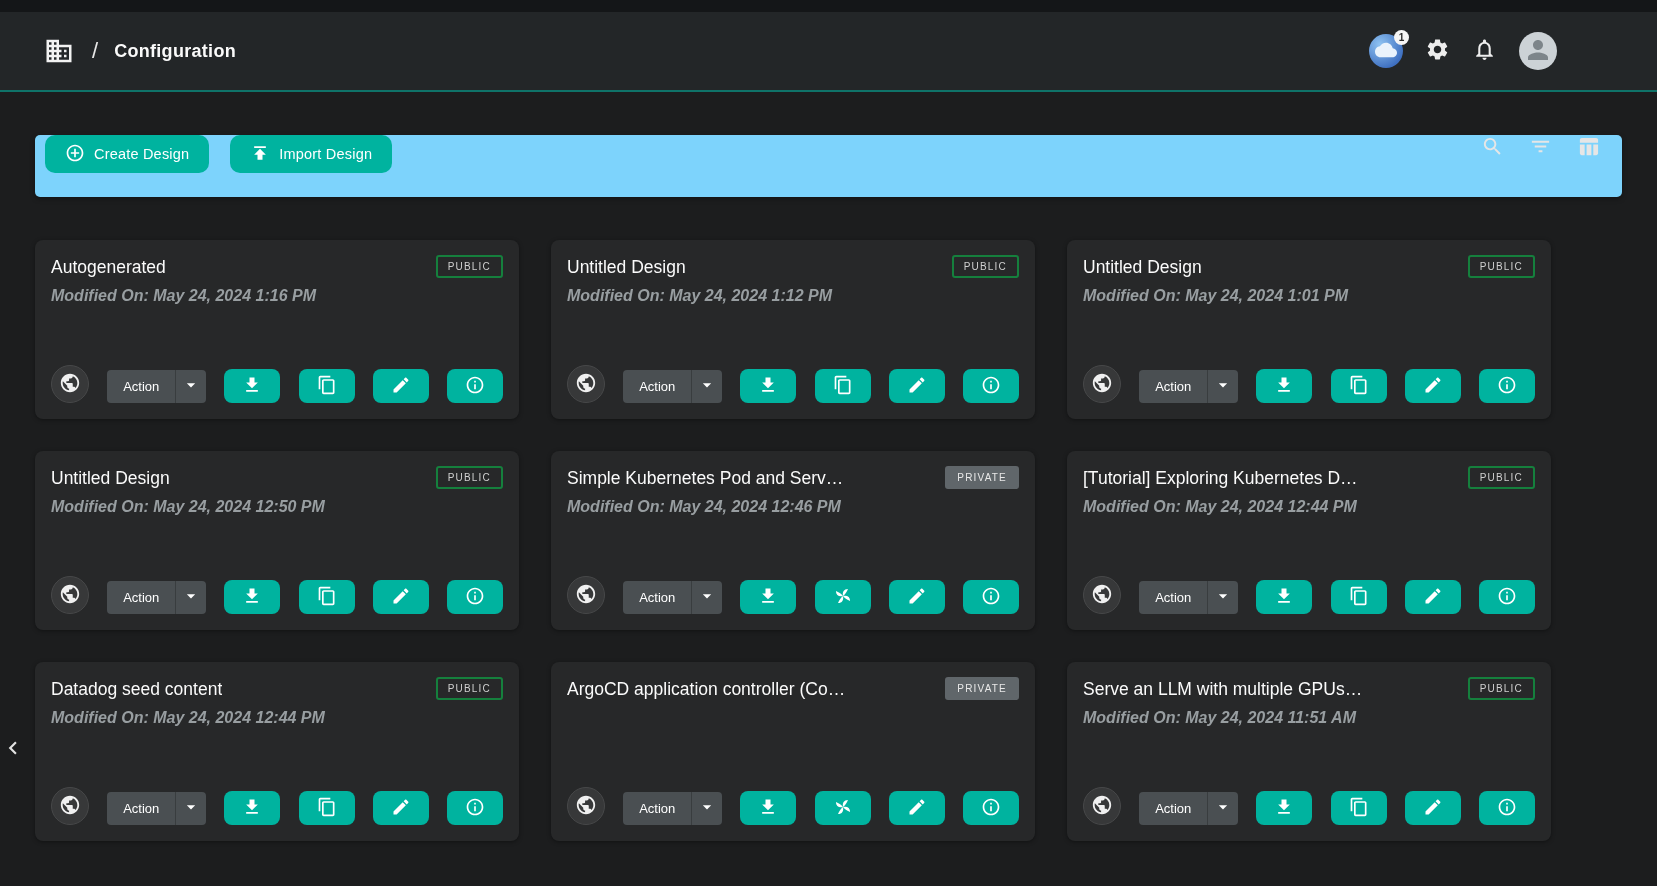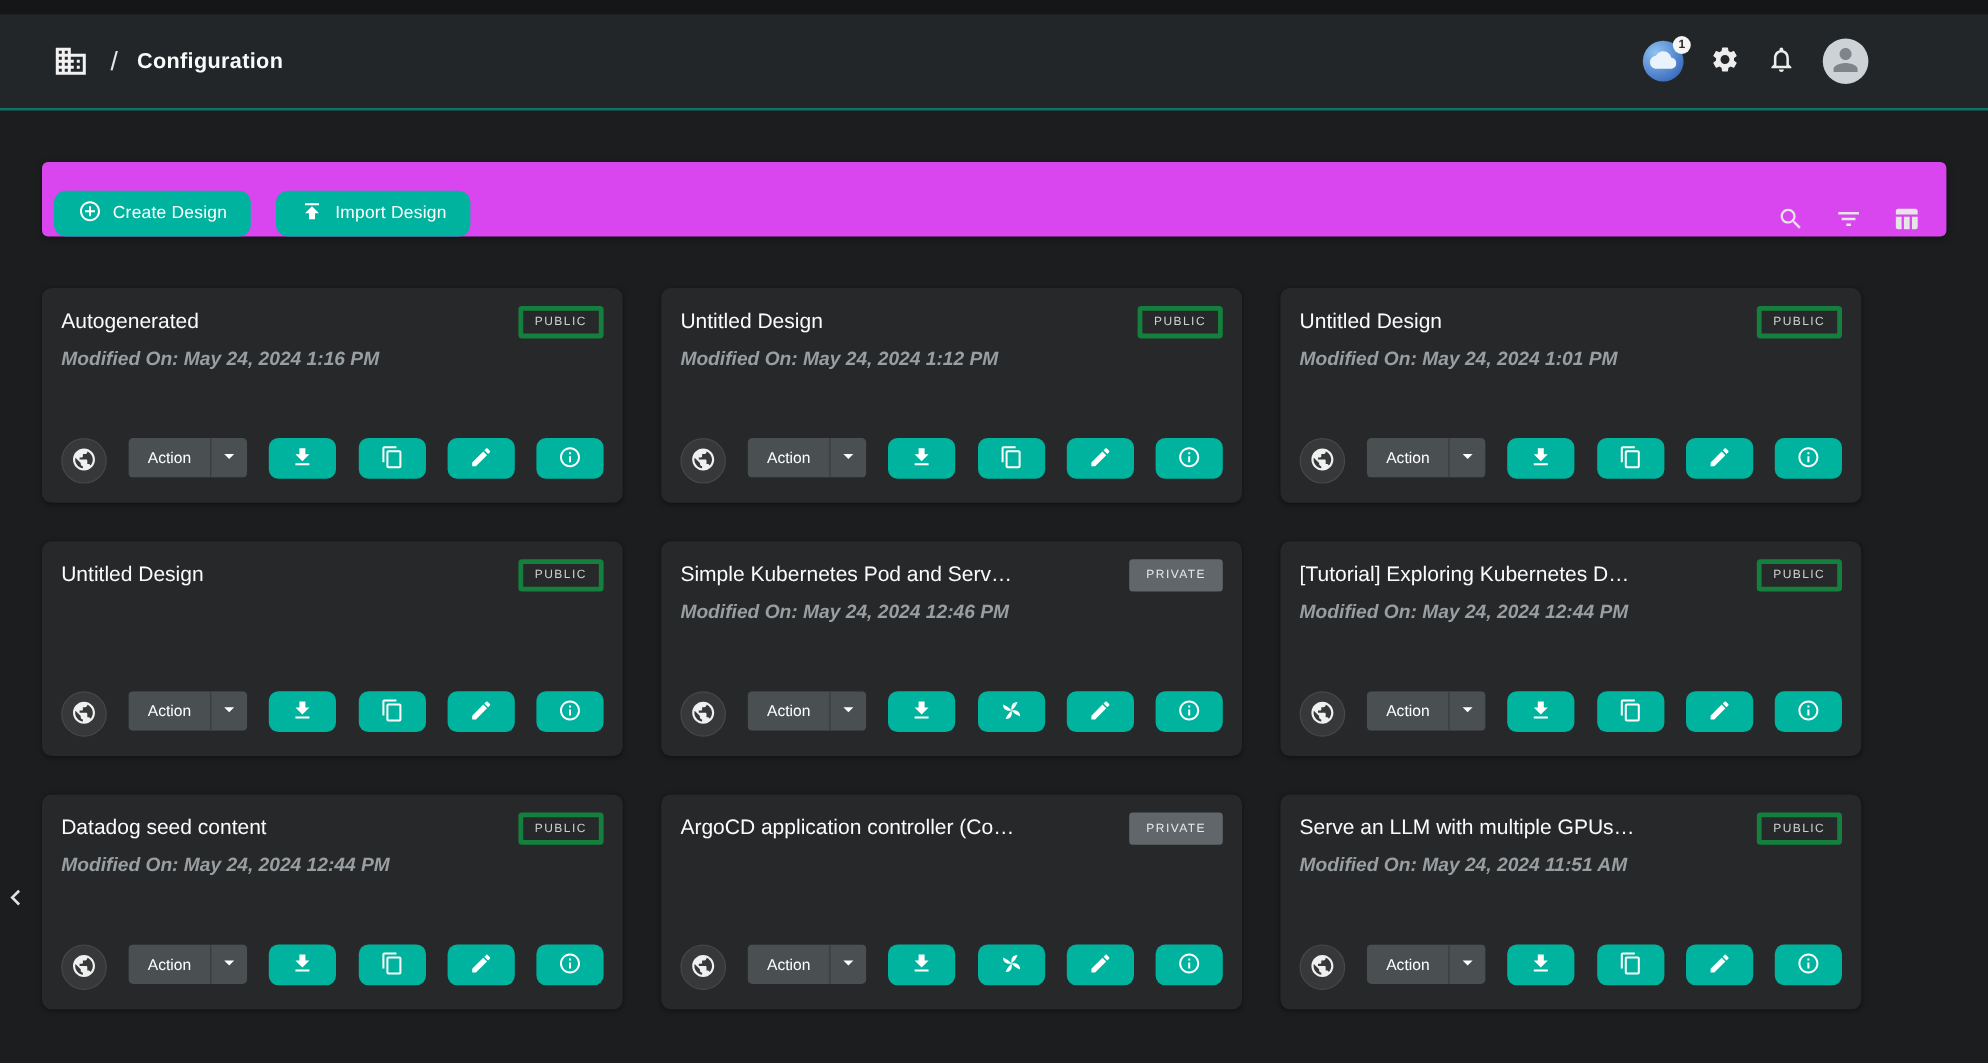--- a/index.html
+++ b/index.html
@@ -35,23 +35,23 @@
     font-size: 10px; font-weight: 700; line-height: 15px; text-align: center;
     padding: 0 3px;
   }
   .avatar { width: 38px; height: 38px; border-radius: 50%; background: #ccd2d6; display: grid; place-items: center; border: none; cursor: pointer; }
   .avatar svg { width: 30px; height: 30px; color: #7d858a; }
 
   
   .toolbar {
     margin: 43px 35px 0 35px;
     height: 62px;
-    background: #d946ef;
+    background: #7dd3fc;
     border-radius: 5px;
-    display: flex; align-items: flex-end;
+    display: flex; align-items: flex-start;
     padding: 0 22px 0 10px;
     box-shadow: 0 2px 5px rgba(0,0,0,.35);
   }
   .pill-btn {
     height: 38px;
     background: #00b39f;
     color: #fff;
     border: none; cursor: pointer;
     border-radius: 10px;
     display: flex; align-items: center; gap: 9px;
@@ -84,34 +84,34 @@
   .card-head { display: flex; justify-content: space-between; align-items: flex-start; gap: 12px; }
   .card-title {
     font-size: 17.5px; font-weight: 500; color: #fbfbfb;
     white-space: nowrap; overflow: hidden; text-overflow: ellipsis;
     padding-top: 2px;
   }
   .badge {
     flex: none;
     font-size: 10px; letter-spacing: 1.2px; font-weight: 500;
     color: #cfcfcf;
-    border: 4px solid #15803d;
+    border: 2px solid #15803d;
     border-radius: 3px;
     padding: 4px 10px;
     background: transparent;
   }
   .badge.private { background: #60666a; border-color: #60666a; color: #e9e9e9; }
   .card-modified {
     margin-top: 9px;
     font-size: 16px; font-style: italic; font-weight: 700;
     color: #989ea1;
   }
   .card-actions {
     margin-top: auto;
-    display: flex; align-items: flex-start; justify-content: space-between;
+    display: flex; align-items: flex-end; justify-content: space-between;
   }
   .globe-btn {
     width: 38px; height: 38px; border-radius: 50%;
     background: #373839; border: 1px solid #474849;
     color: #f0f0f0; cursor: pointer;
     display: grid; place-items: center; flex: none;
   }
   .globe-btn svg { width: 22px; height: 22px; }
   .split-btn { display: flex; height: 33px; border-radius: 4px; overflow: hidden; flex: none; }
   .split-main {
@@ -402,20 +402,21 @@
         </span>
       </button>
     </div>
   </div>
 
   <div class="card">
     <div class="card-head">
       <span class="card-title">Untitled Design</span>
       <span class="badge">PUBLIC</span>
     </div>
+    <div class="card-modified">Modified On: May 24, 2024 12:50 PM</div>
     <div class="card-actions">
       <button class="globe-btn">
         <span>
           <svg viewBox="0 0 24 24" fill="currentColor">
               <path d="M12 2C6.48 2 2 6.48 2 12s4.48 10 10 10 10-4.48 10-10S17.52 2 12 2zm-1 17.93c-3.95-.49-7-3.85-7-7.93 0-.62.08-1.21.21-1.79L9 15v1c0 1.1.9 2 2 2v1.93zm6.9-2.54c-.26-.81-1-1.39-1.9-1.39h-1v-3c0-.55-.45-1-1-1H8v-2h2c.55 0 1-.45 1-1V7h2c1.1 0 2-.9 2-2v-.41c2.93 1.19 5 4.06 5 7.41 0 2.08-.8 3.97-2.1 5.39z"></path>
             </svg>
         </span>
       </button>
       <span class="split-btn">
         <button class="split-main">

